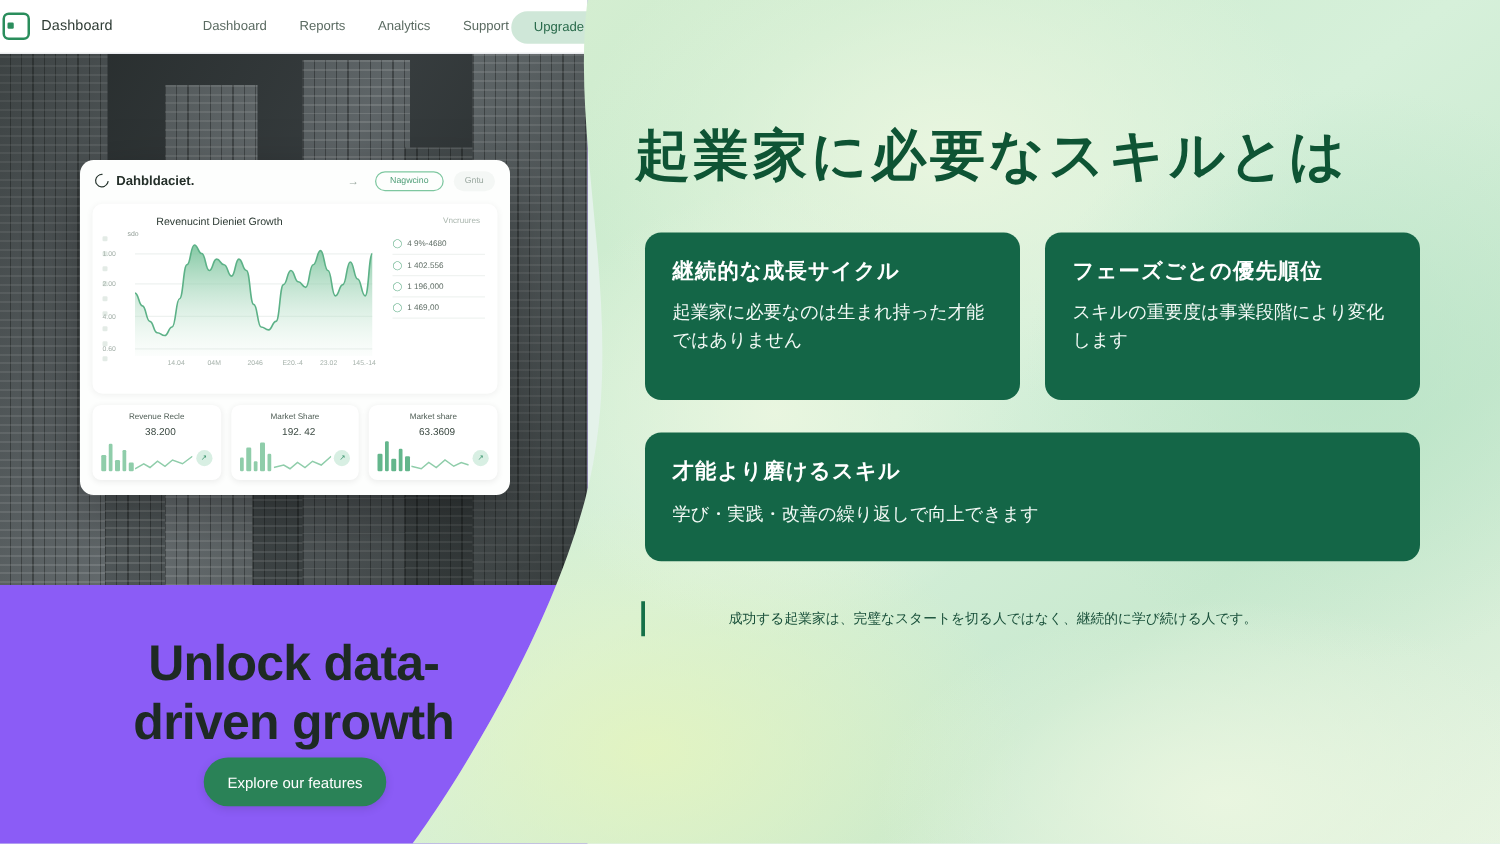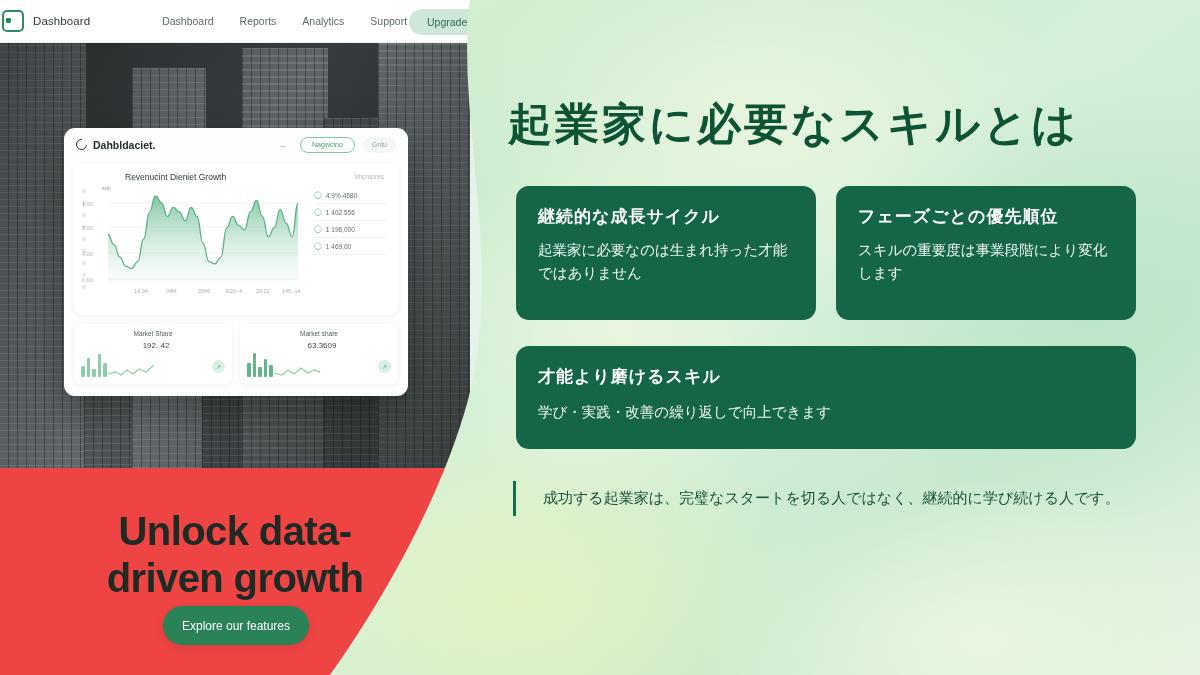--- a/index.html
+++ b/index.html
@@ -6,21 +6,21 @@
   html,body { width:1200px; height:675px; overflow:hidden; }
   body {
     font-family:"Liberation Sans","DejaVu Sans",sans-serif;
     background:#e4f2ea;
     position:relative;
   }
 
   
   #left-panel{
     position:absolute; left:0; top:0; width:470px; height:675px;
-    background:#ef4444; overflow:hidden;
+    background:#8b5cf6; overflow:hidden;
   }
 
   
   #navbar{
     position:absolute; left:0; top:0; width:470px; height:43px;
     background:#ffffff; display:flex; align-items:center;
     border-bottom:1px solid #eef2ef; z-index:6;
   }
   #logo-mark{
     width:22px; height:22px; margin-left:2px; margin-right:9px;
@@ -162,22 +162,23 @@
     margin-top:11px; font-size:14.5px; line-height:1.62; color:#f2f9f5;
     font-family:"DejaVu Sans","Liberation Sans",sans-serif;
   }
   #card-3 .card-body{ margin-top:13px; }
 
   #quote{
     position:absolute; left:513px; top:481px; width:625px;
     border-left:3px solid #157048; padding:4px 0 4px 27px;
   }
   #quote-text{
-    font-size:15px; line-height:1.82; color:#19503a;
+    font-size:11px; line-height:1.82; color:#19503a;
     font-family:"DejaVu Sans","Liberation Sans",sans-serif;
+    margin-left:40px;
   }
 </style>
 </head>
 <body>
 
 <div id="left-panel">
 
   <div id="navbar">
     <div id="logo-mark"></div>
     <div class="brand-word">Dashboard</div>
@@ -267,20 +268,35 @@
           <span>1 196,000</span>
         </div>
         <div class="legend-row">
           <span class="legend-dot">◯</span>
           <span>1 469,00</span>
         </div>
       </div>
     </div>
 
     <div id="mock-stats">
+      <div class="stat-card">
+        <div class="stat-title">Revenue Recle</div>
+        <div class="stat-val">38.200</div>
+        <div class="stat-bars">
+          <i style="height:13px"></i>
+            <i style="height:22px"></i>
+            <i style="height:9px"></i>
+            <i style="height:17px"></i>
+            <i style="height:7px"></i>
+        </div>
+        <svg class="stat-spark" width="46" height="15">
+          <path d="M0,12 L7,8 L12,11 L18,6 L24,10 L30,5 L38,8 L46,2" fill="none" stroke="#8fcdaa" stroke-width="1.2"></path>
+        </svg>
+        <div class="stat-badge">↗</div>
+      </div>
       <div class="stat-card">
         <div class="stat-title">Market Share</div>
         <div class="stat-val">192. 42</div>
         <div class="stat-bars">
           <i style="height:11px"></i>
             <i style="height:19px"></i>
             <i style="height:8px"></i>
             <i style="height:23px"></i>
             <i style="height:14px"></i>
         </div>

